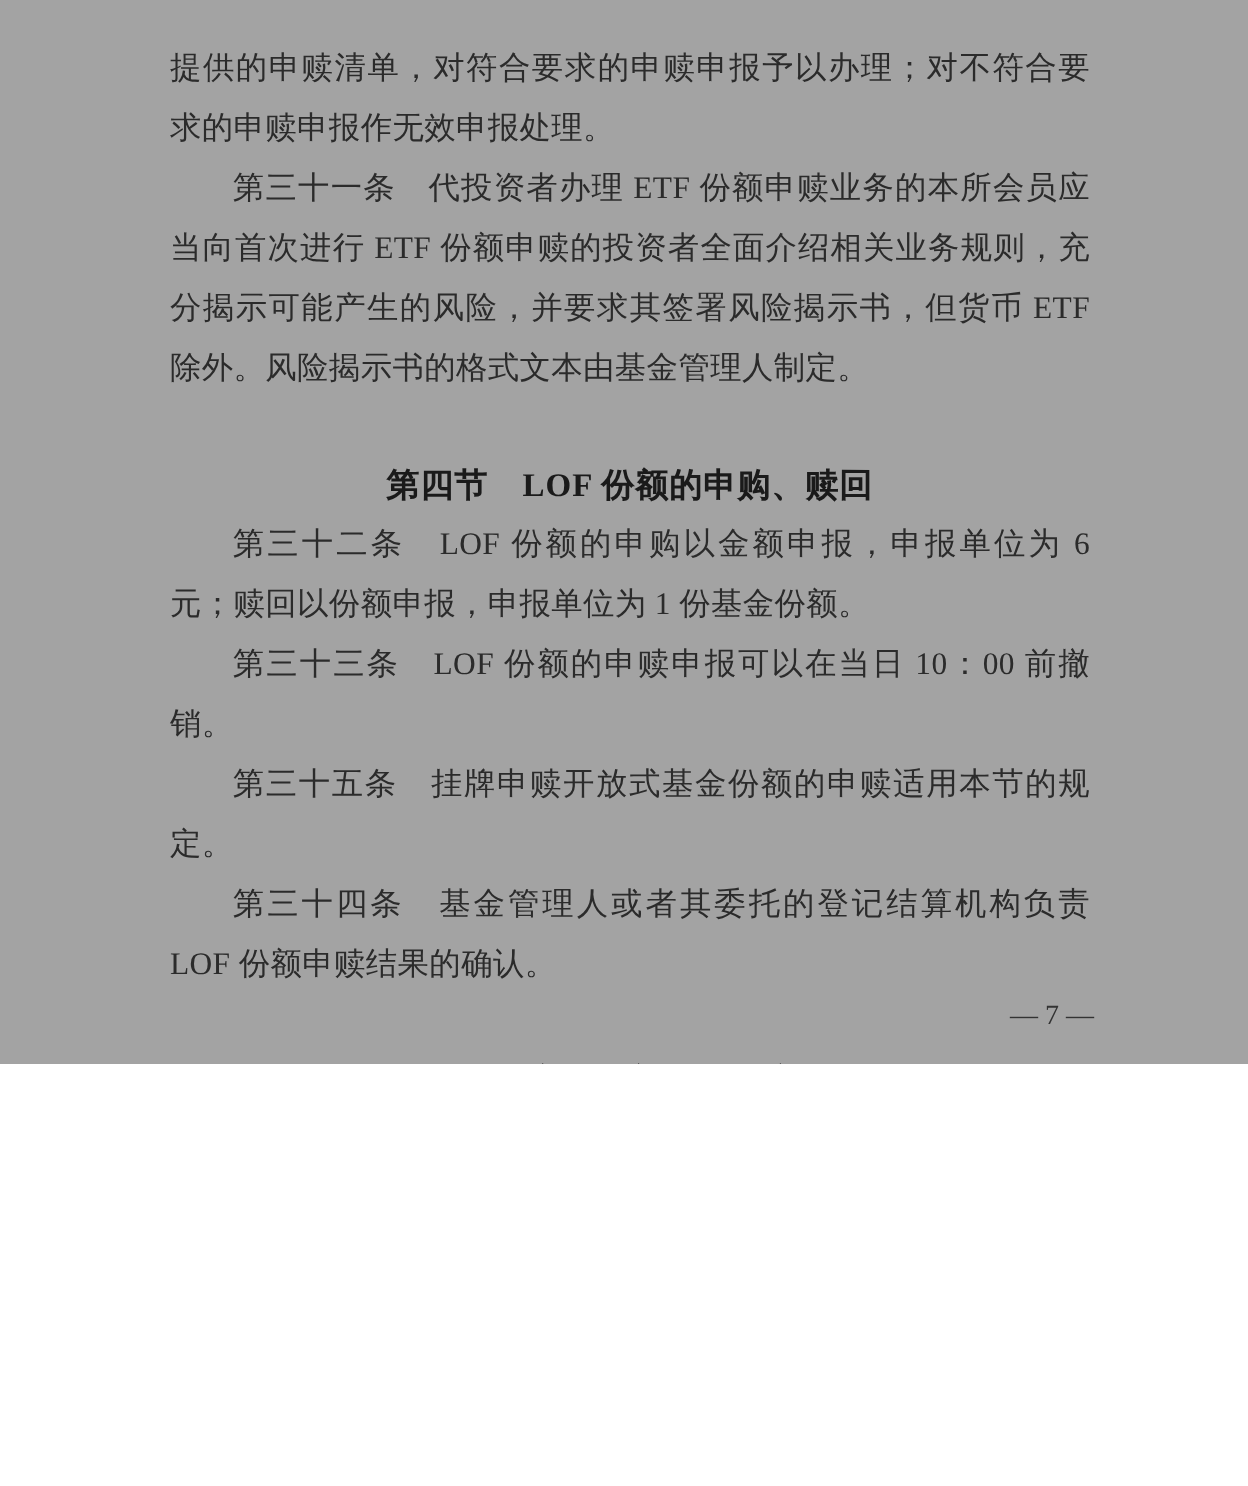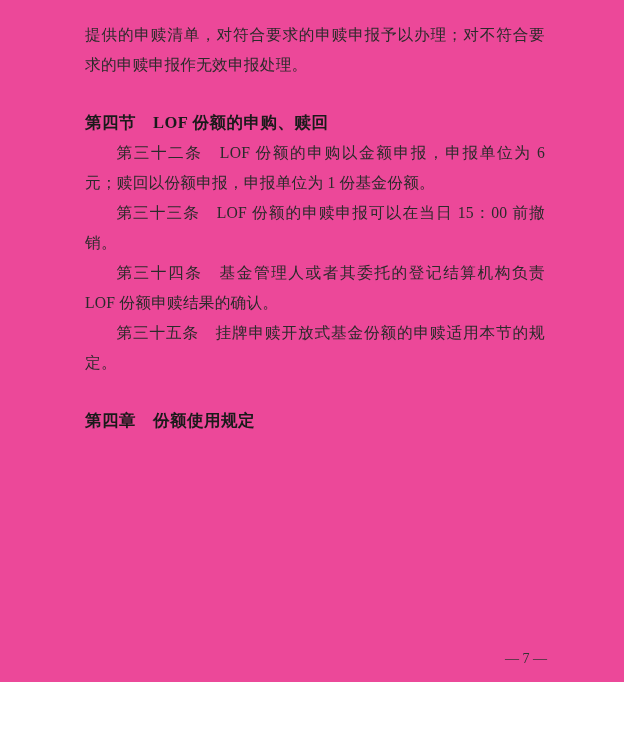--- a/index.html
+++ b/index.html
@@ -3,23 +3,23 @@
 <meta charset="utf-8">
 <style>
   html, body {
     margin: 0;
     padding: 0;
     background: #ffffff;
   }
   .page {
     position: relative;
     width: 624px;
-    height: 682px;
+    height: 532px;
     box-sizing: border-box;
-    background: #ec4899;
+    background: #a3a3a3;
     padding: 20px 79px 0 85px;
     overflow: hidden;
     font-family: "Liberation Serif", "DejaVu Serif", serif;
     color: #2b2b2b;
   }
   .para {
     margin: 0;
     font-size: 15.7px;
     line-height: 30px;
     text-align: justify;
@@ -28,50 +28,52 @@
     letter-spacing: 0.2px;
   }
   .para.no-indent {
     text-indent: 0;
   }
   .heading {
     margin: 28px 0 0 0;
     font-size: 16.5px;
     line-height: 30px;
     font-weight: bold;
+    text-align: center;
     color: #1a1a1a;
     letter-spacing: 0.5px;
   }
   .footer-page-number {
     position: absolute;
     right: 77px;
     bottom: 16px;
     font-size: 14px;
     line-height: 14px;
     color: #333333;
     font-family: "Liberation Serif", "DejaVu Serif", serif;
   }
 </style>
 </head>
 <body>
 
 <div class="page">
 
   <p class="para no-indent">提供的申赎清单，对符合要求的申赎申报予以办理；对不符合要求的申赎申报作无效申报处理。</p>
 
+  <p class="para">第三十一条　代投资者办理 ETF 份额申赎业务的本所会员应当向首次进行 ETF 份额申赎的投资者全面介绍相关业务规则，充分揭示可能产生的风险，并要求其签署风险揭示书，但货币 ETF 除外。风险揭示书的格式文本由基金管理人制定。</p>
 
   <h2 class="heading">第四节　LOF 份额的申购、赎回</h2>
 
   <p class="para">第三十二条　LOF 份额的申购以金额申报，申报单位为 6 元；赎回以份额申报，申报单位为 1 份基金份额。</p>
 
 
-  <p class="para">第三十三条　LOF 份额的申赎申报可以在当日 15：00 前撤销。</p>
+  <p class="para">第三十三条　LOF 份额的申赎申报可以在当日 10：00 前撤销。</p>
+
+  <p class="para">第三十五条　挂牌申赎开放式基金份额的申赎适用本节的规定。</p>
 
   <p class="para">第三十四条　基金管理人或者其委托的登记结算机构负责 LOF 份额申赎结果的确认。</p>
-
-  <p class="para">第三十五条　挂牌申赎开放式基金份额的申赎适用本节的规定。</p>
 
   <h2 class="heading">第四章　份额使用规定</h2>
 
 
   <div class="footer-page-number">— 7 —</div>
 
 </div>
 
 </body></html>

